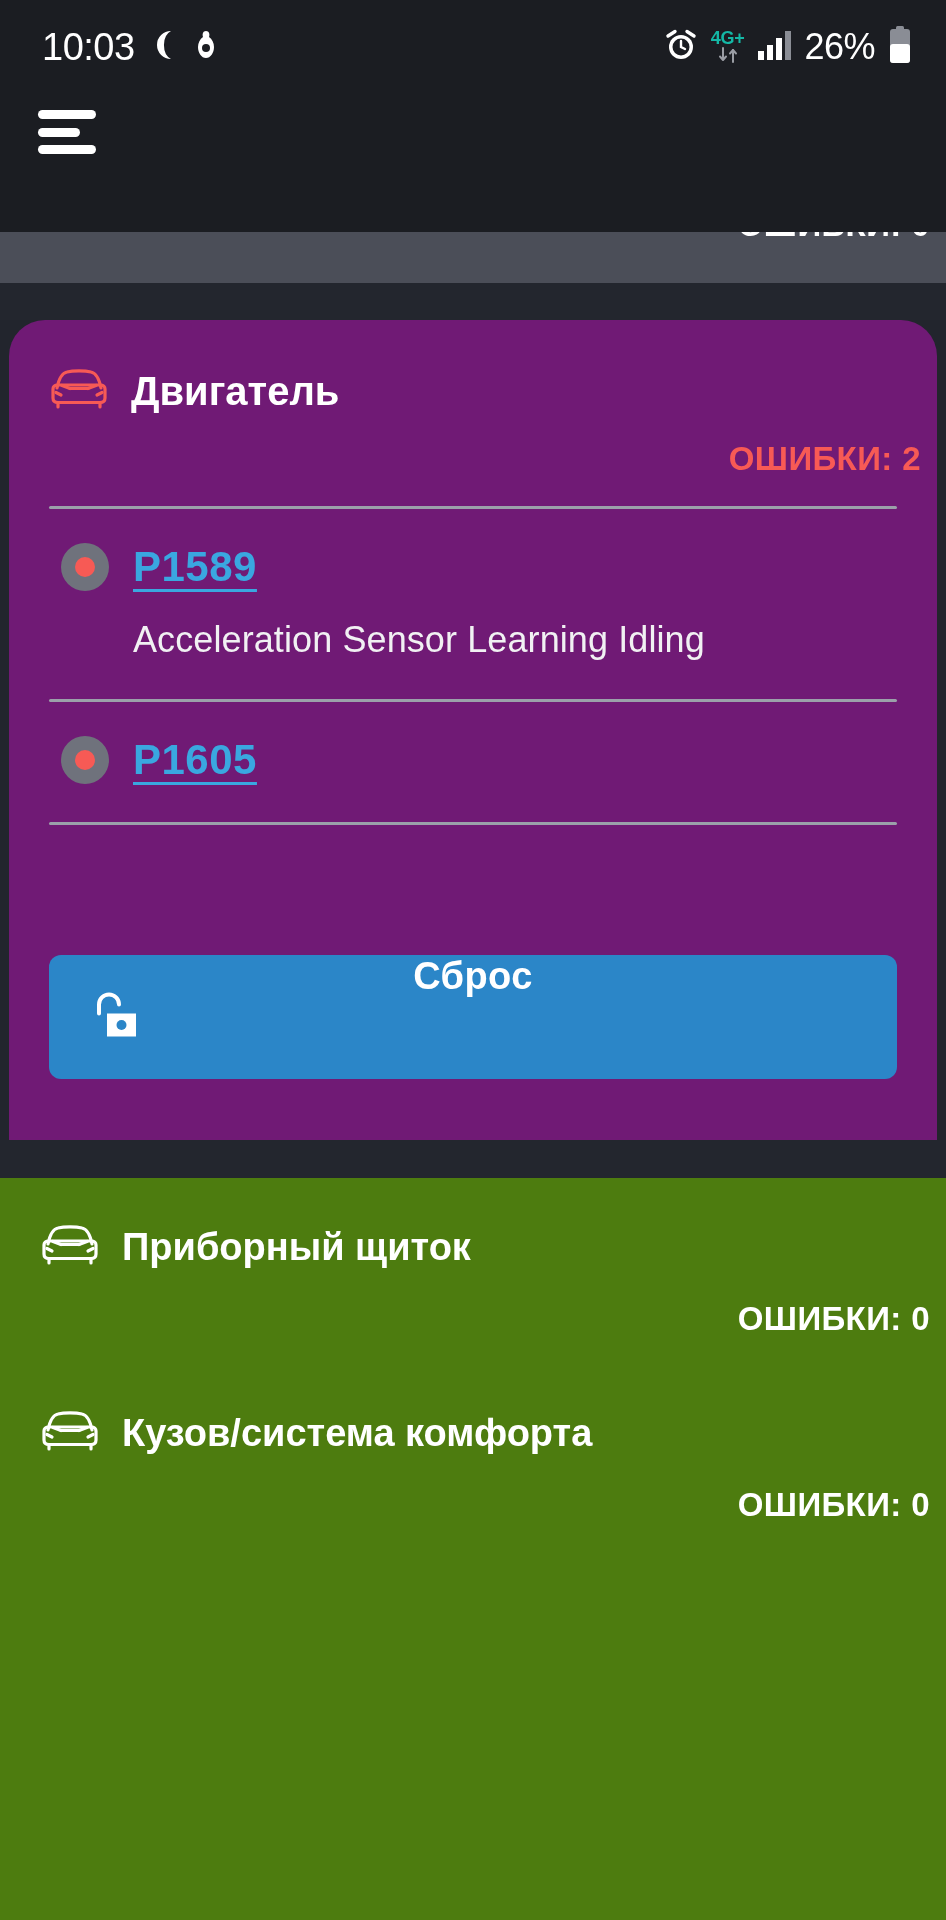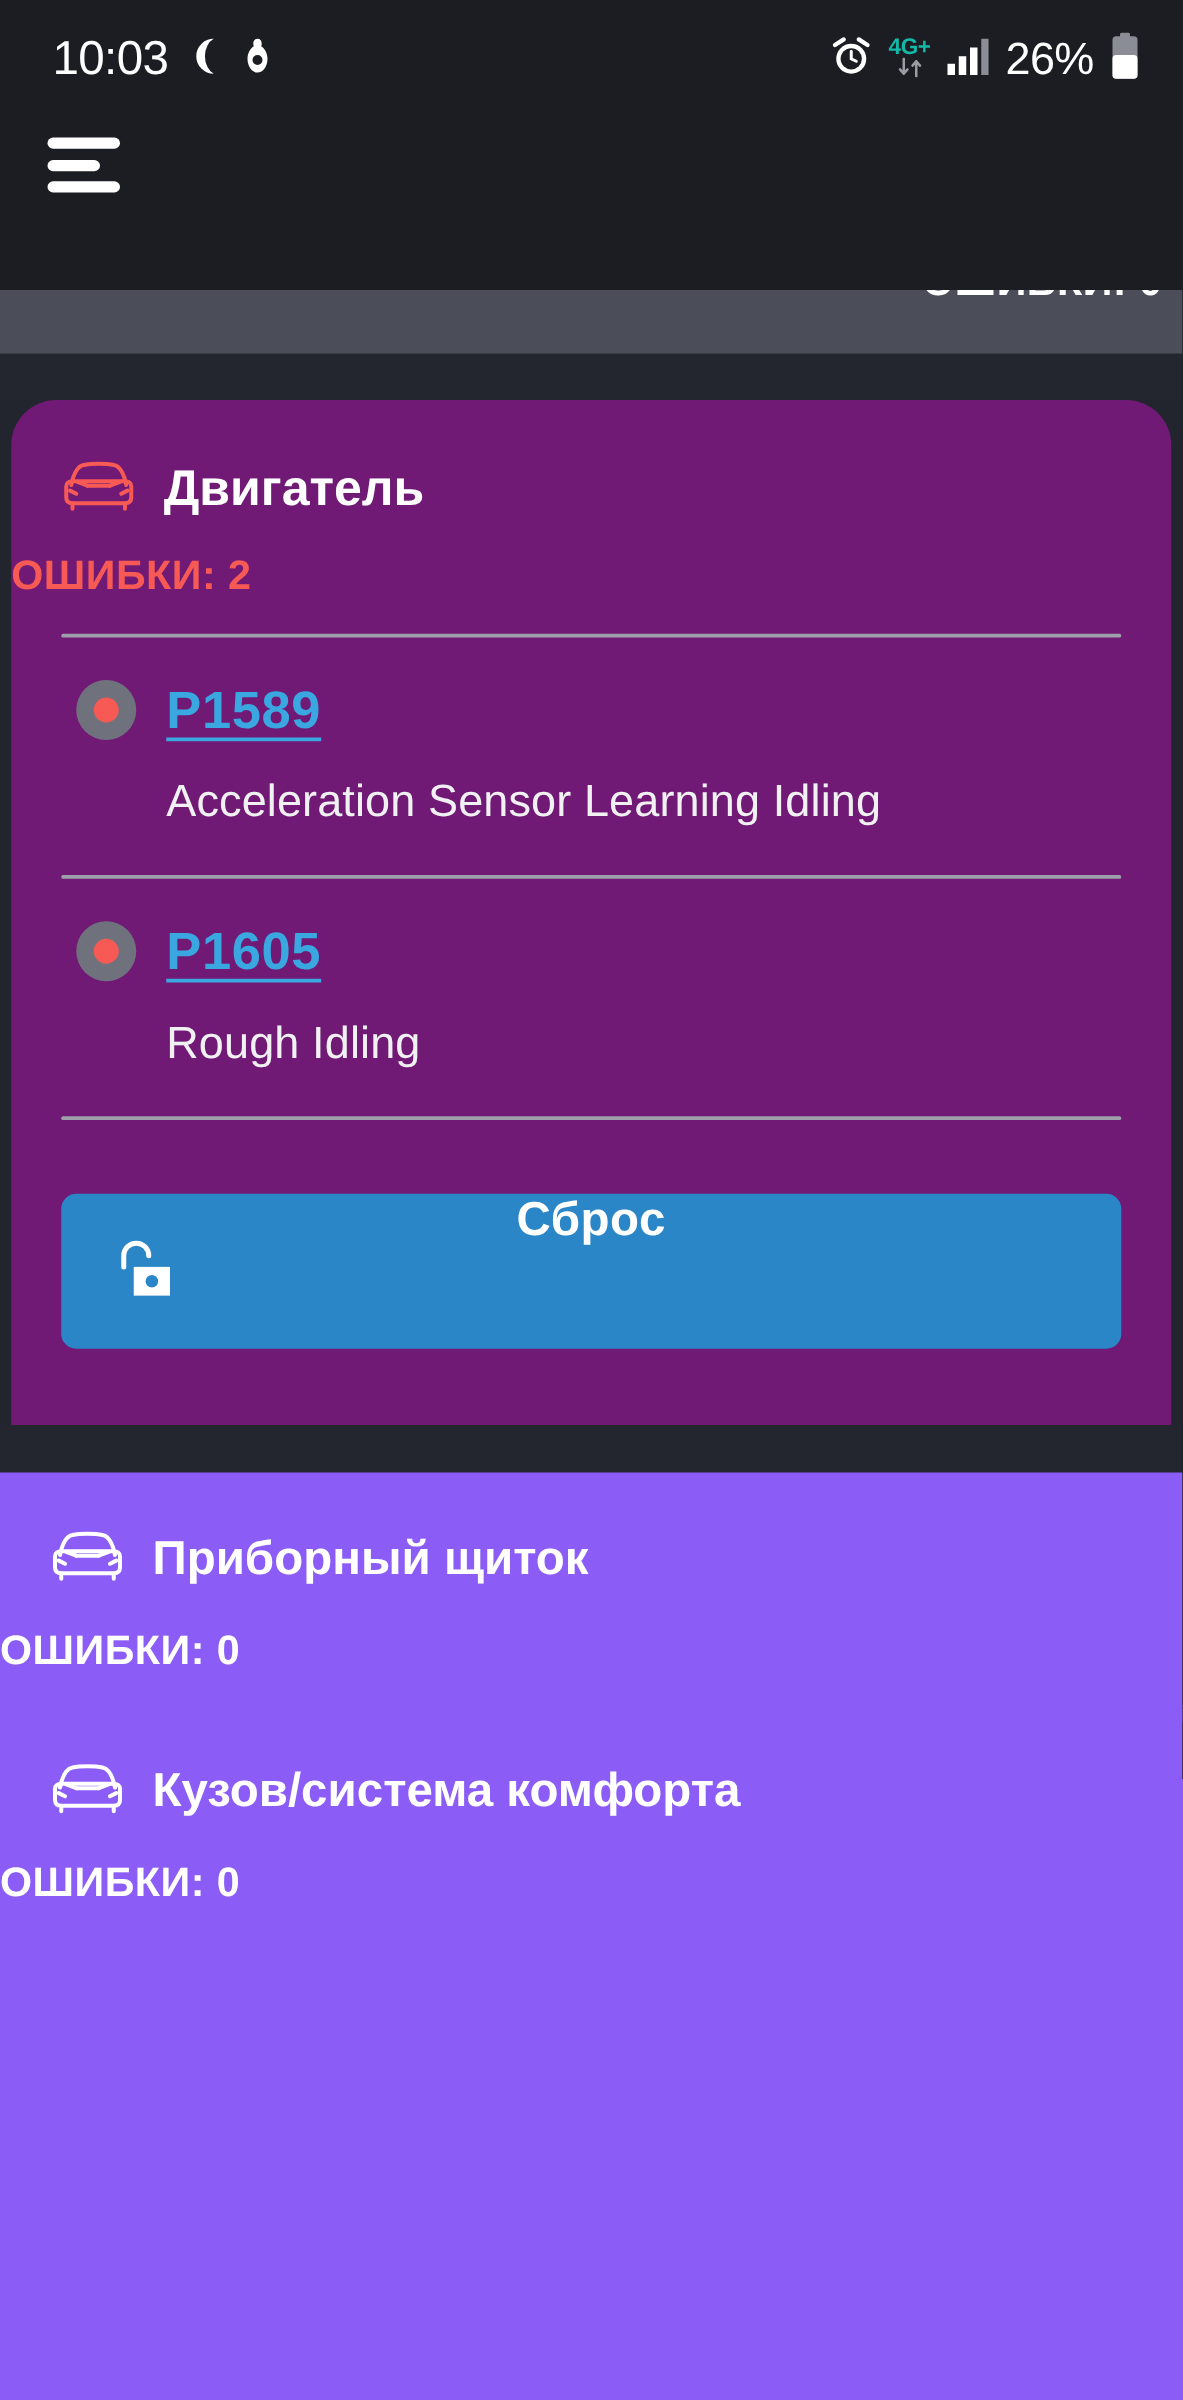--- a/index.html
+++ b/index.html
@@ -124,20 +124,21 @@
   .card-title {
     color: #ffffff;
     font-size: 40px;
     font-weight: 700;
     letter-spacing: 0px;
     white-space: nowrap;
   }
   .car-icon { display:block; flex: 0 0 auto; }
 
   .err-count {
+    text-align: right;
     padding: 26px 16px 0 0;
     font-size: 33px;
     font-weight: 700;
     letter-spacing: 0.4px;
   }
   .err-count.red  { color: #f75a55; }
   .err-count.white{ color: #ffffff; }
 
   .divider {
     height: 3px;
@@ -205,21 +206,21 @@
     font-size: 38px;
     font-weight: 700;
     letter-spacing: 0.4px;
   }
 
   
   .card-simple {
     position: absolute;
     left: 0;
     width: 946px;
-    background: #8b5cf6;
+    background: #4d7c0f;
   }
   .card-simple .card-head { padding: 46px 0 0 40px; }
   .card-simple .card-title { font-size: 38px; }
   .card-simple .err-count { padding-top: 30px; }
 </style>
 </head>
 <body>
 
 <div class="phone">
 
@@ -261,21 +262,20 @@
 
     <div class="divider" style="margin-top:38px;"></div>
 
     <div class="dtc-row">
       <div class="dtc-line">
         <span class="dot-wrap">
           <span class="dot-inner"></span>
         </span>
         <a class="dtc-code" href="#">P1605</a>
       </div>
-      <div class="dtc-desc">Rough Idling</div>
     </div>
 
     <div class="divider" style="margin-top:38px;"></div>
 
     <button class="btn-reset">
       <span class="lock-icon">
         <svg width="52" height="54" viewBox="0 0 52 54" fill="none">
           <path d="M12 25 L12 16 C12 10.5 16.5 6 22 6 C27.5 6 32 10.5 32 16" stroke="#ffffff" stroke-width="4" stroke-linecap="round" fill="none"></path>
           <rect x="20" y="25" width="29" height="23" fill="#ffffff"></rect>
           <circle cx="34.5" cy="36.5" r="5" fill="#2b86c8"></circle>

